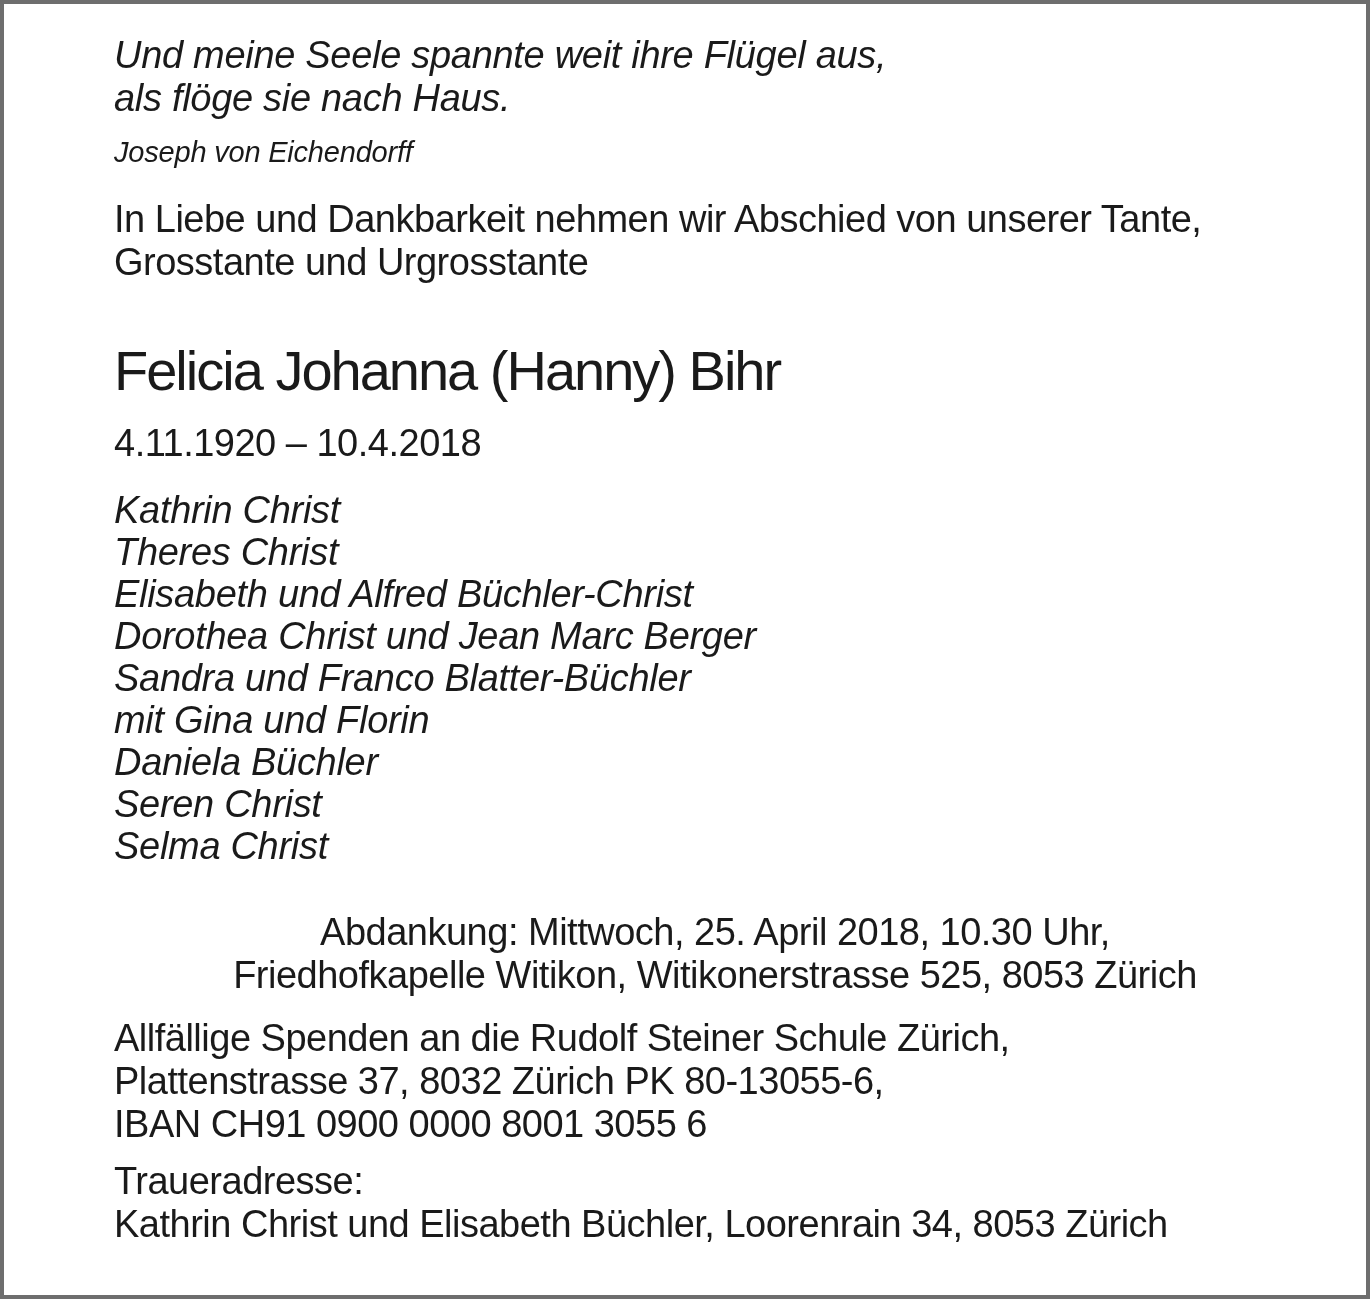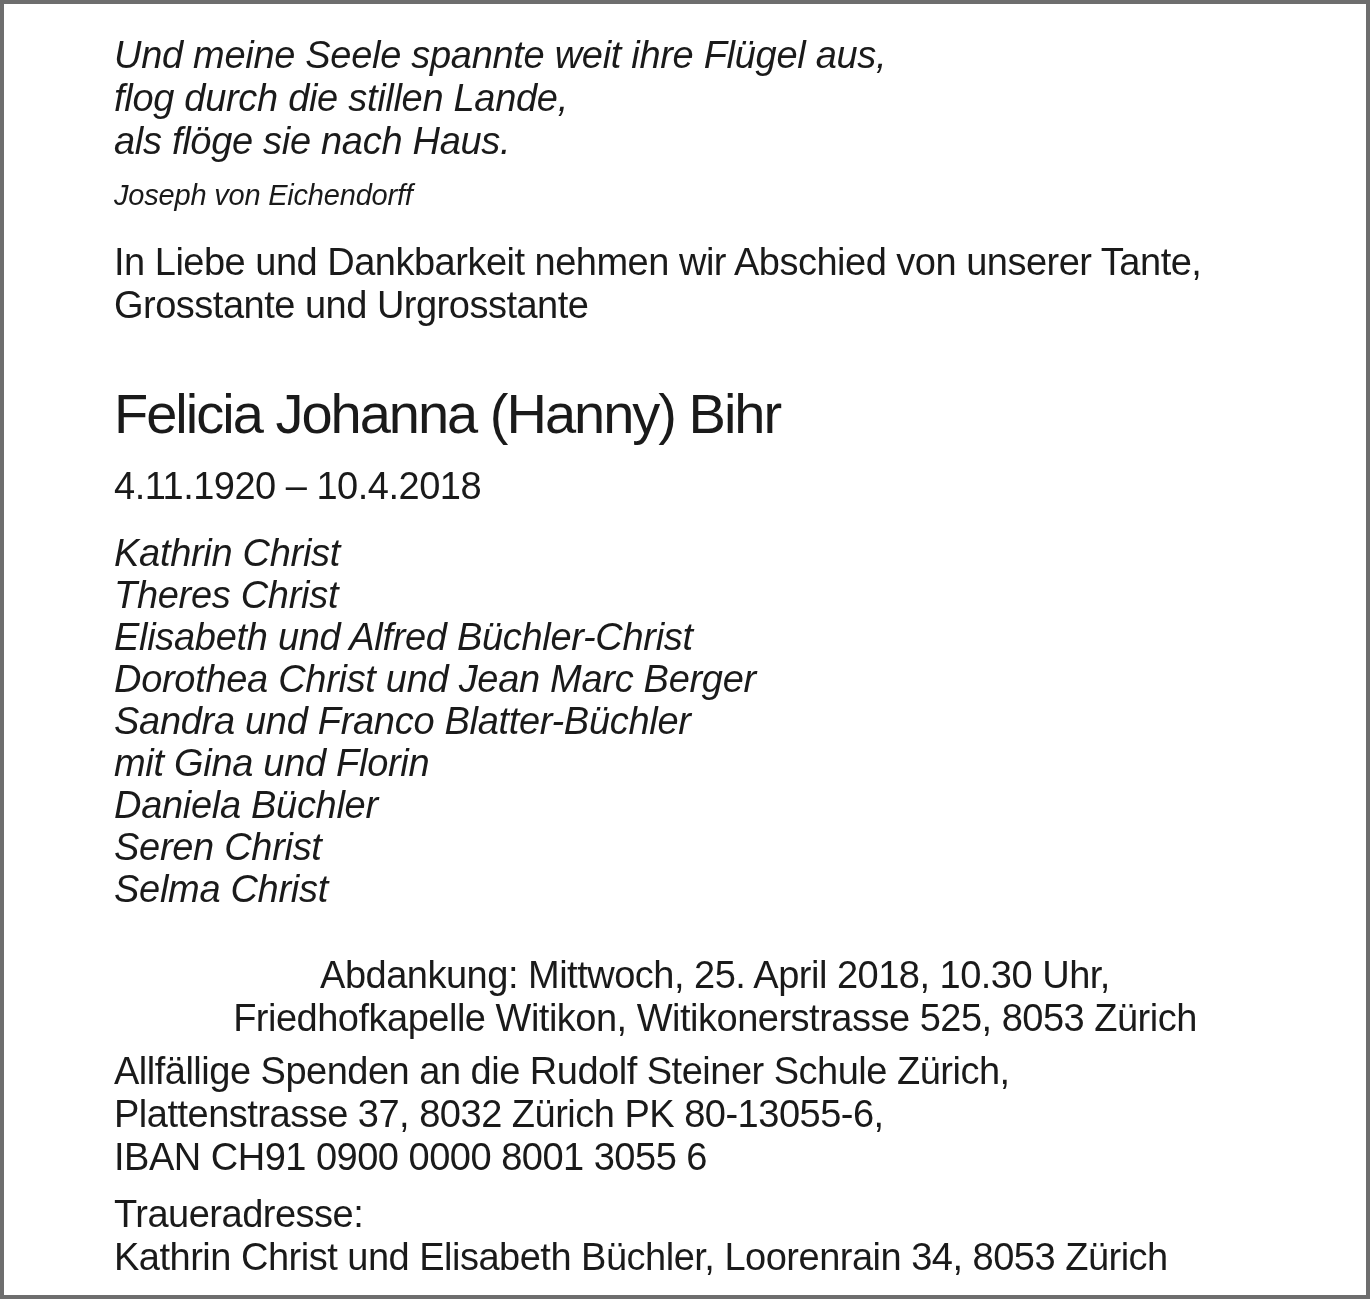--- a/index.html
+++ b/index.html
@@ -66,31 +66,30 @@
     margin-top: 24px;
   }
   .mourner {
     font-style: italic;
     font-size: 38px;
     line-height: 42px;
     letter-spacing: -0.3px;
   }
   
   .block.service   { margin-top: 44px; text-align: center; }
-  .block.donations { margin-top: 10px; }
+  .block.donations { margin-top: 20px; }
   .block.condolence{ margin-top: 14px; }
 </style>
 </head>
 <body>
 
 <div class="sheet">
 
   <div class="quote">
     <div class="quote-line">Und meine Seele spannte weit ihre Flügel aus,</div>
-    <div class="quote-line">flog durch die stillen Lande,</div>
     <div class="quote-line">als flöge sie nach Haus.</div>
   </div>
 
   <div class="attribution">Joseph von Eichendorff</div>
 
   <div class="intro">
     <div class="line">In Liebe und Dankbarkeit nehmen wir Abschied von unserer Tante,</div>
     <div class="line">Grosstante und Urgrosstante</div>
   </div>
 

